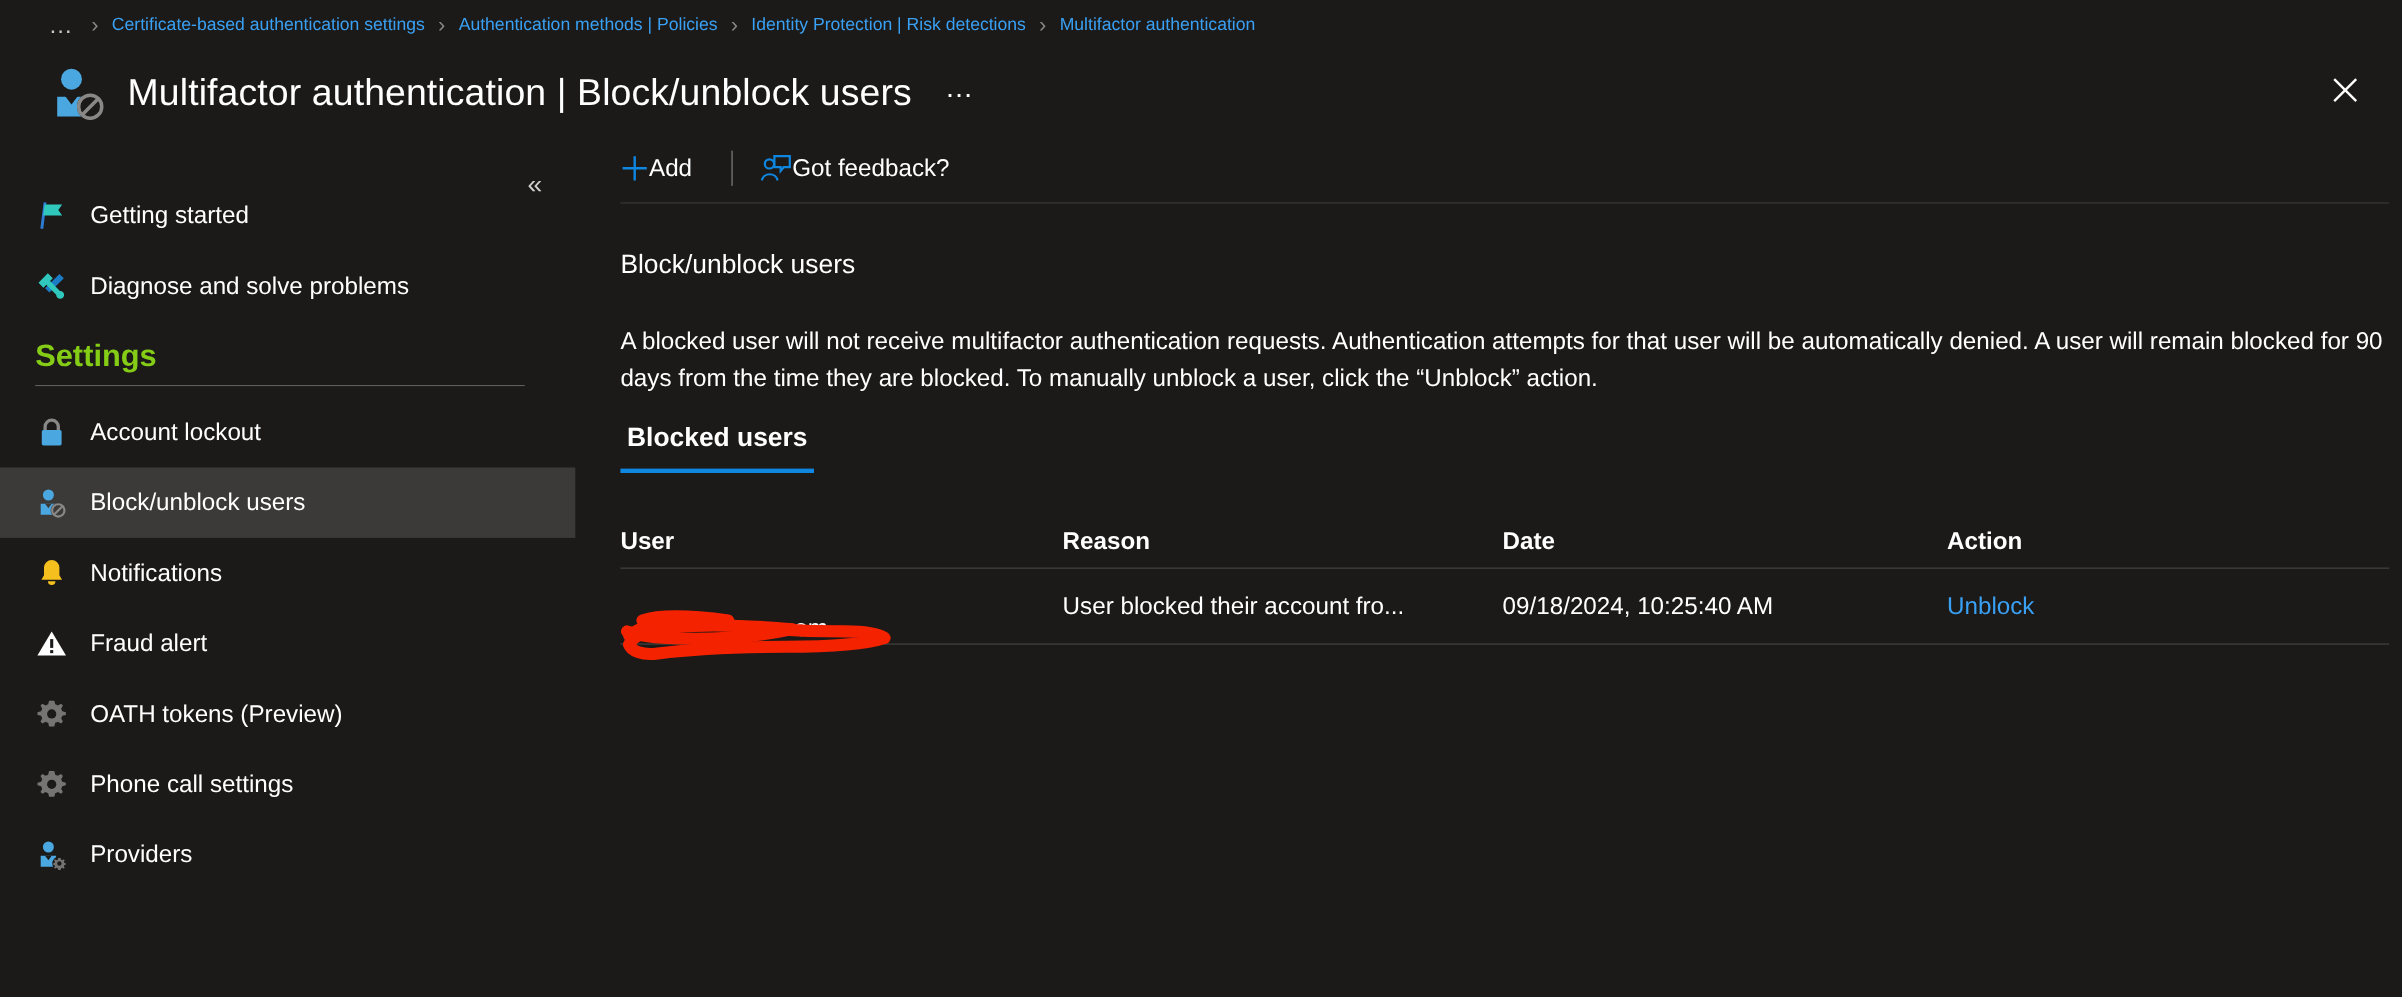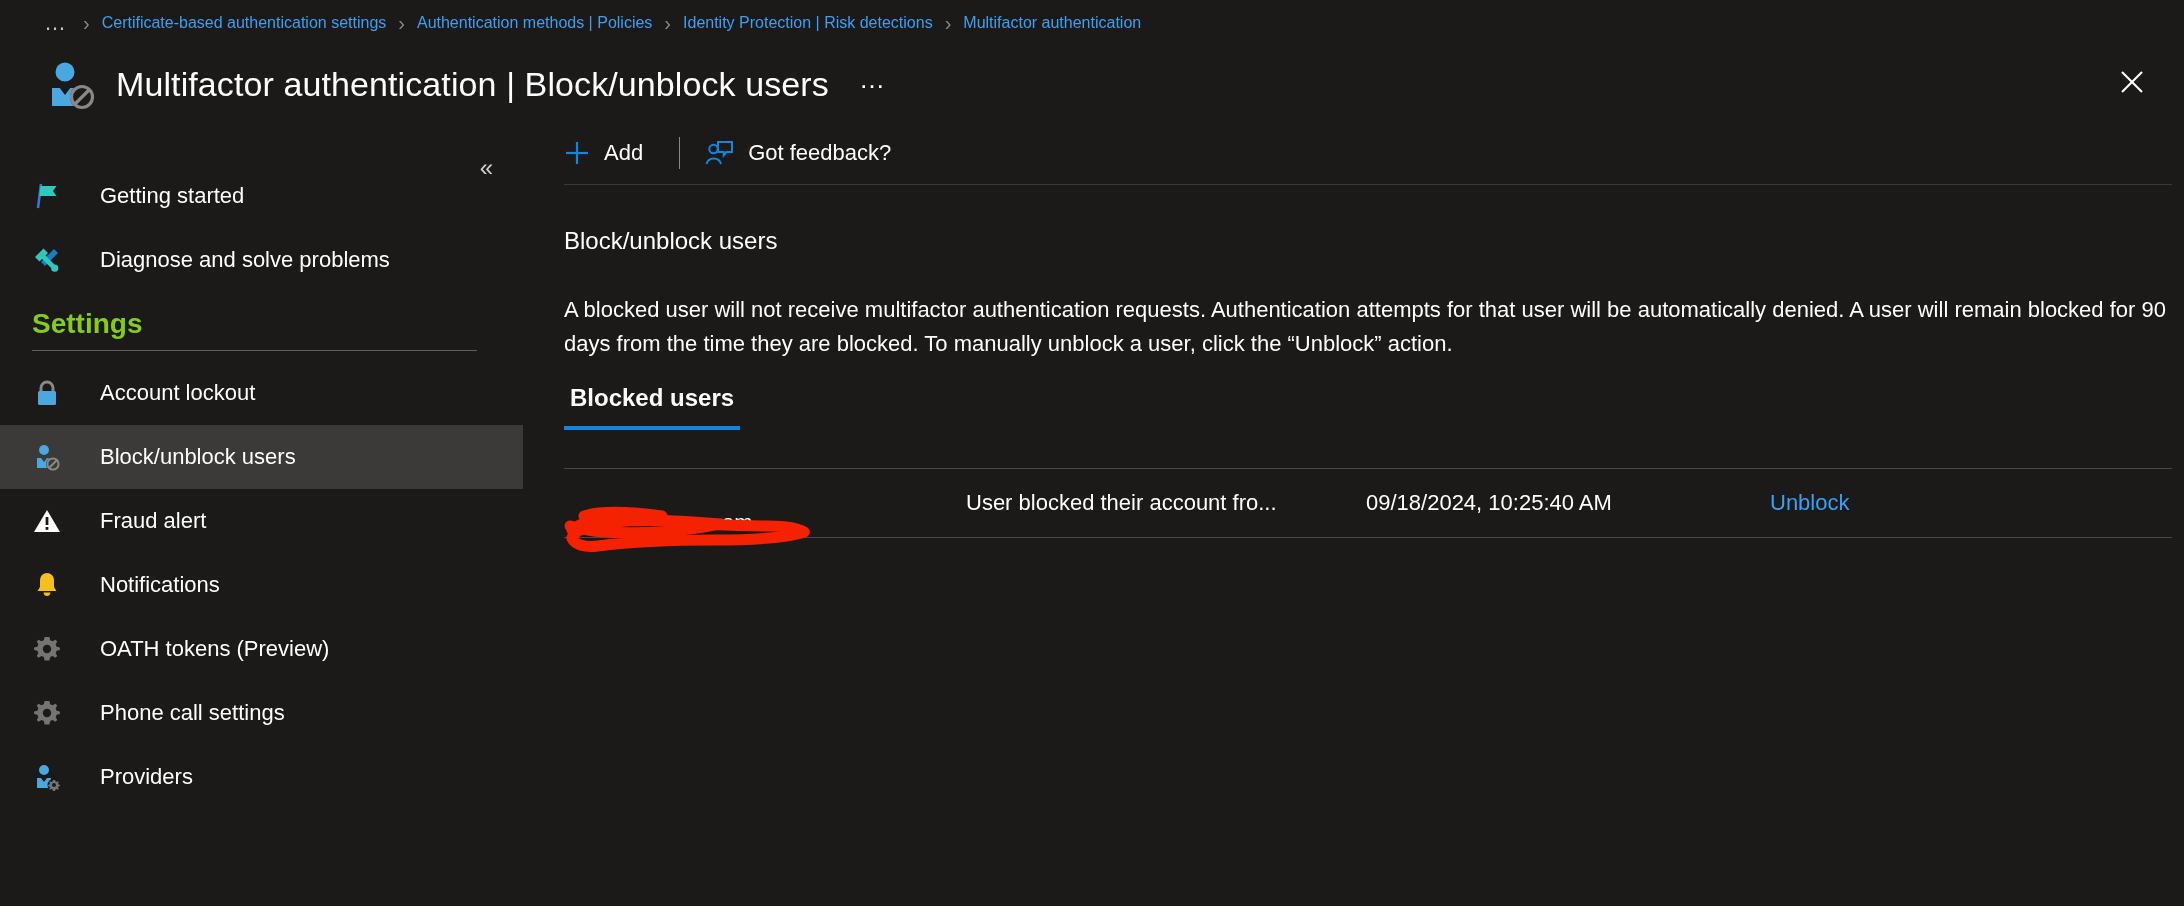--- a/index.html
+++ b/index.html
@@ -112,21 +112,20 @@
     padding: 6px;
   }
   .nav-item {
     display: flex;
     align-items: center;
     height: 64px;
     padding-left: 30px;
     cursor: pointer;
     font-size: 22px;
     color: #ffffff;
-    gap: 18px;
   }
   .nav-item .nav-ico {
     width: 34px;
     height: 34px;
     flex: 0 0 34px;
     margin-right: 18px;
     position: relative;
     display: flex;
     align-items: center;
     justify-content: center;
@@ -155,21 +154,20 @@
   }
   .cmdbar {
     display: flex;
     align-items: center;
     height: 62px;
     gap: 0;
   }
   .cmd-btn {
     display: flex;
     align-items: center;
-    gap: 14px;
     font-size: 22px;
     color: #ffffff;
     cursor: pointer;
     padding: 8px 12px 8px 0;
   }
   .cmd-sep {
     width: 1px;
     height: 32px;
     background: #8a8886;
     margin: 0 24px;
@@ -344,36 +342,36 @@
           <circle cx="21" cy="22" r="5.6" fill="none" stroke="#8a8886" stroke-width="2"></circle>
           <line x1="17.2" y1="25.8" x2="24.8" y2="18.2" stroke="#8a8886" stroke-width="2"></line>
         </svg>
       </span>
       <span>Block/unblock users</span>
     </div>
 
     <div class="nav-item">
       <span class="nav-ico">
         <svg width="30" height="30" viewBox="0 0 30 30">
+          <path d="M15 3 a7 7 0 0 1 7 7 v7 l2.4 4 h-18.8 l2.4 -4 v-7 a7 7 0 0 1 7 -7 z" fill="#f5bf1d"></path>
+          <path d="M11.6 22.5 h6.8 a3.4 3.4 0 0 1 -6.8 0 z" fill="#f5bf1d"></path>
+        </svg>
+      </span>
+      <span>Notifications</span>
+    </div>
+
+    <div class="nav-item">
+      <span class="nav-ico">
+        <svg width="30" height="30" viewBox="0 0 30 30">
           <path d="M15 4 L28 26 H2 Z" fill="#ffffff"></path>
           <rect x="13.6" y="11" width="2.8" height="8" fill="#1b1a19"></rect>
           <rect x="13.6" y="21" width="2.8" height="2.8" fill="#1b1a19"></rect>
         </svg>
       </span>
       <span>Fraud alert</span>
-    </div>
-
-    <div class="nav-item">
-      <span class="nav-ico">
-        <svg width="30" height="30" viewBox="0 0 30 30">
-          <path d="M15 3 a7 7 0 0 1 7 7 v7 l2.4 4 h-18.8 l2.4 -4 v-7 a7 7 0 0 1 7 -7 z" fill="#f5bf1d"></path>
-          <path d="M11.6 22.5 h6.8 a3.4 3.4 0 0 1 -6.8 0 z" fill="#f5bf1d"></path>
-        </svg>
-      </span>
-      <span>Notifications</span>
     </div>
 
     <div class="nav-item">
       <span class="nav-ico">
         <svg width="30" height="30" viewBox="0 0 30 30">
           <path d="M15 3 l2.4 0 l.8 3.3 a9 9 0 0 1 2.3 1 l3 -1.6 l1.7 1.7 l-1.6 3 a9 9 0 0 1 1 2.3 l3.3 .8 l0 2.4 l-3.3 .8 a9 9 0 0 1 -1 2.3 l1.6 3 l-1.7 1.7 l-3 -1.6 a9 9 0 0 1 -2.3 1 l-.8 3.3 l-2.4 0 l-2.4 0 l-.8 -3.3 a9 9 0 0 1 -2.3 -1 l-3 1.6 l-1.7 -1.7 l1.6 -3 a9 9 0 0 1 -1 -2.3 l-3.3 -.8 l0 -2.4 l3.3 -.8 a9 9 0 0 1 1 -2.3 l-1.6 -3 l1.7 -1.7 l3 1.6 a9 9 0 0 1 2.3 -1 l.8 -3.3 z" fill="#767472"></path>
           <circle cx="15" cy="15" r="4.2" fill="#1b1a19"></circle>
         </svg>
       </span>
       <span>OATH tokens (Preview)</span>
@@ -428,20 +426,26 @@
 
     <div class="section-title">Block/unblock users</div>
 
     <div class="paragraph">A blocked user will not receive multifactor authentication requests. Authentication attempts for that user will be automatically denied. A user will remain blocked for 90 days from the time they are blocked. To manually unblock a user, click the “Unblock” action.</div>
 
     <div class="tabs">
       <span class="tab active">Blocked users</span>
     </div>
 
     <div class="tbl">
+      <div class="tbl-row tbl-head">
+        <span class="col-user">User</span>
+        <span class="col-reason">Reason</span>
+        <span class="col-date">Date</span>
+        <span class="col-action">Action</span>
+      </div>
       <div class="tbl-rule"></div>
 
       <div class="tbl-row tbl-body-row">
         <span class="col-user">
           <span class="redact-wrap">
             <span class="redact-tail">om</span>
             <span class="scribble">
               <svg width="270" height="60" viewBox="0 0 270 60">
                 <g fill="none" stroke="#f52200" stroke-width="11" stroke-linecap="round" stroke-linejoin="round">
                   <path d="M18 34 C38 18, 70 20, 104 24 C140 28, 178 30, 214 30 C232 30, 244 32, 250 36"></path>

